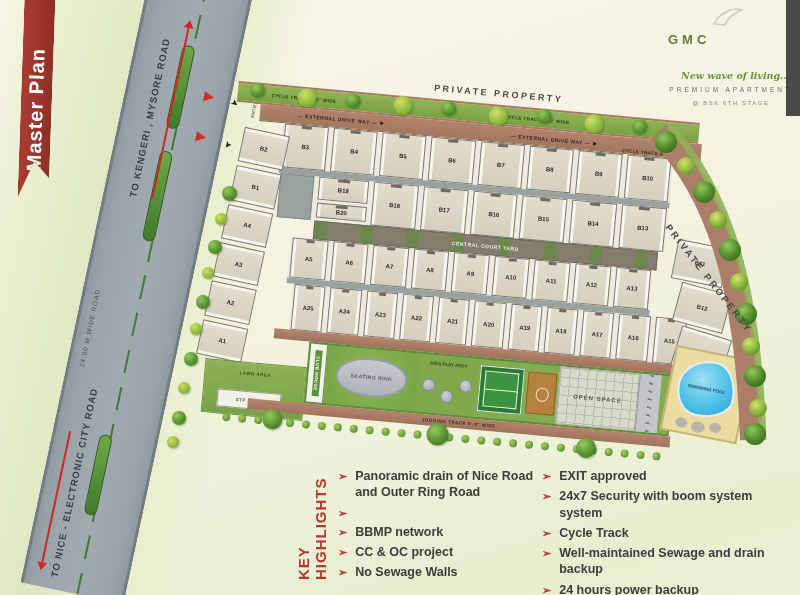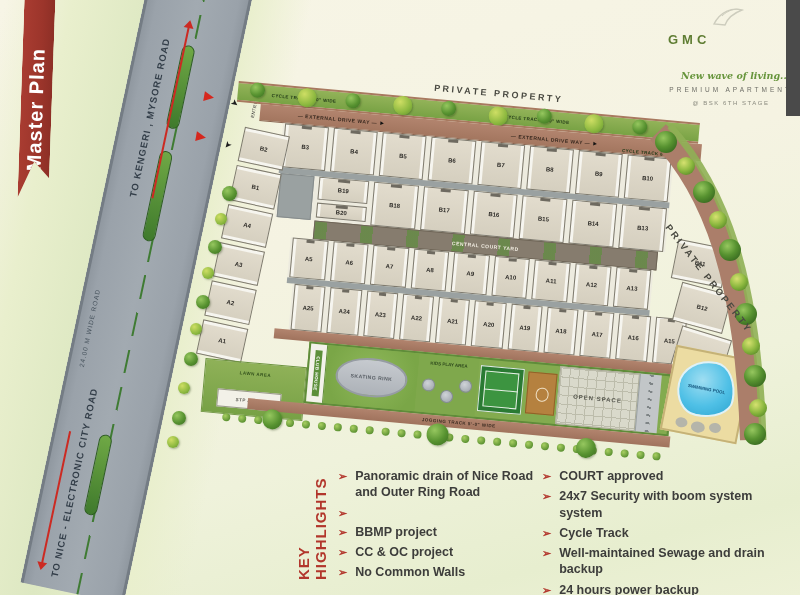--- a/index.html
+++ b/index.html
@@ -512,35 +512,35 @@
 <div class="kh-col" style="left:338px;width:205px;" data-name="highlights-left-column">
     <div class="hl-item" data-name="highlight-item">
       <span class="bullet" data-name="bullet-arrow-icon">➢</span>
       <span>Panoramic drain of Nice Road and Outer Ring Road</span>
     </div>
     <div class="hl-item" data-name="highlight-item">
       <span class="bullet" data-name="bullet-arrow-icon">➢</span>
     </div>
     <div class="hl-item" data-name="highlight-item">
       <span class="bullet" data-name="bullet-arrow-icon">➢</span>
-      <span>BBMP project</span>
+      <span>BBMP network</span>
     </div>
     <div class="hl-item" data-name="highlight-item">
       <span class="bullet" data-name="bullet-arrow-icon">➢</span>
       <span>CC &amp; OC project</span>
     </div>
     <div class="hl-item" data-name="highlight-item">
       <span class="bullet" data-name="bullet-arrow-icon">➢</span>
-      <span>No Common Walls</span>
+      <span>No Sewage Walls</span>
     </div>
   </div>
 <div class="kh-col" style="left:542px;width:255px;" data-name="highlights-right-column">
     <div class="hl-item" data-name="highlight-item">
       <span class="bullet" data-name="bullet-arrow-icon">➢</span>
-      <span>COURT approved</span>
+      <span>EXIT approved</span>
     </div>
     <div class="hl-item" data-name="highlight-item">
       <span class="bullet" data-name="bullet-arrow-icon">➢</span>
       <span>24x7 Security with boom system system</span>
     </div>
     <div class="hl-item" data-name="highlight-item">
       <span class="bullet" data-name="bullet-arrow-icon">➢</span>
       <span>Cycle Track</span>
     </div>
     <div class="hl-item" data-name="highlight-item">

